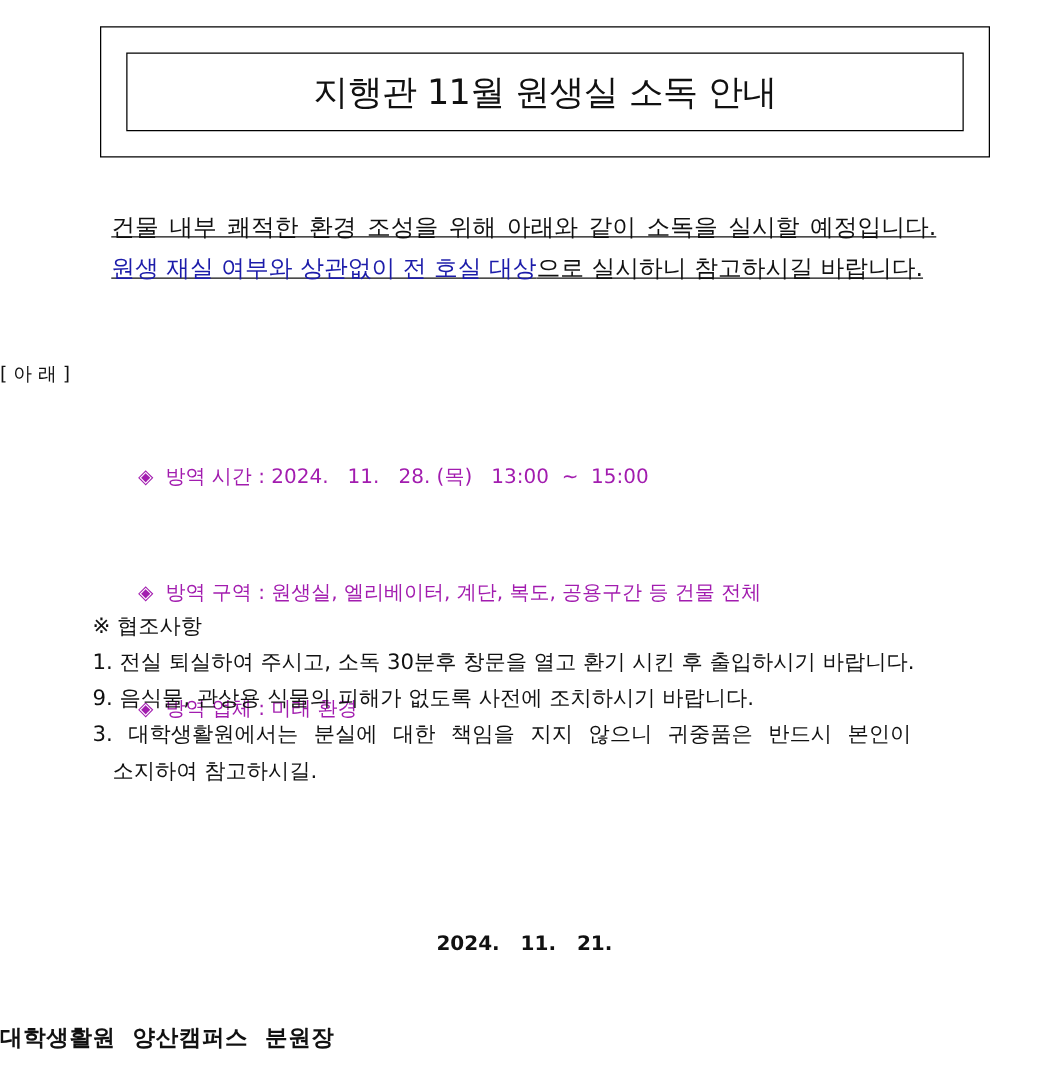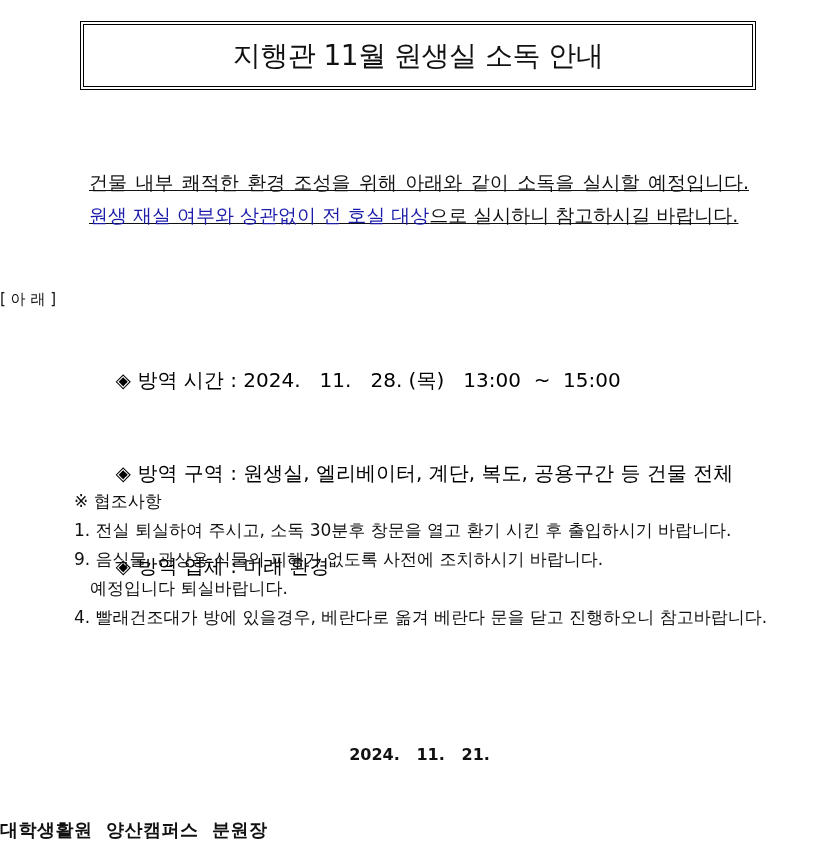--- a/index.html
+++ b/index.html
@@ -1,27 +1,27 @@
 <!DOCTYPE html>
 <html><head>
 <meta charset="utf-8">
 <style>
   html, body { margin: 0; padding: 0; background: #ffffff; }
   body { width: 839px; height: 864px; position: relative; overflow: hidden;
          font-family: "DejaVu Sans", "Liberation Sans", sans-serif; color: #111; }
   .title-box { position: absolute; left: 80px; top: 21px; width: 670px; height: 63px;
-               border: 1px solid #000; padding: 2px; }
+               border: 1px solid #000; padding: 20px; }
   .title-inner { width: 100%; height: 100%; box-sizing: border-box; border: 1px solid #000;
                  display: flex; align-items: center; justify-content: center;
                  font-size: 28px; letter-spacing: -0.5px; }
   .intro { position: absolute; left: 89px; top: 166px; width: 660px; font-size: 19px; line-height: 33px;
            text-align: justify; text-decoration: underline; }
   .intro .blue { color: #1c1caa; }
   .notice-head { position: absolute; left: 0; width: 839px; top: 290px; text-align: left; font-size: 15px; }
-  .items { position: absolute; left: 90px; top: 334px; font-size: 20px; line-height: 31px; color: #000000; }
+  .items { position: absolute; left: 90px; top: 334px; font-size: 16px; line-height: 31px; color: #a21caf; }
   .items .row { white-space: pre; }
   .items .diamond { display: inline-block; width: 22px; }
   .coop { position: absolute; left: 74px; top: 487px; font-size: 17px; line-height: 29px; width: 655px; }
   .coop .row { white-space: nowrap; }
   .coop .justify { text-align: justify; text-align-last: justify; white-space: normal; }
   .coop .indent { padding-left: 16px; }
   .date { position: absolute; left: 0; width: 839px; top: 745px; text-align: center; font-size: 16px;
           font-weight: bold; white-space: pre; }
   .signer { position: absolute; left: 0; width: 839px; top: 818px; text-align: left; font-size: 18px;
             font-weight: bold; letter-spacing: 0.5px; white-space: pre; }
@@ -49,18 +49,18 @@
   </div>
   <div class="row">
     <span class="diamond">◈</span><span>방역 업체</span><span> : </span><span>미래 환경</span>
   </div>
 </div>
 
 <div class="coop">
   <div class="row">※ 협조사항</div>
   <div class="row">1. 전실 퇴실하여 주시고, 소독 30분후 창문을 열고 환기 시킨 후 출입하시기 바랍니다.</div>
   <div class="row">9. 음식물, 관상용 식물의 피해가 없도록 사전에 조치하시기 바랍니다.</div>
-  <div class="row indent">예정입니다 퇴실바랍니다.</div>
-  <div class="row">4. 빨래건조대가 방에 있을경우, 베란다로 옮겨 베란다 문을 닫고 진행하오니 참고바랍니다.</div>
+  <div class="row justify">3. 대학생활원에서는 분실에 대한 책임을 지지 않으니 귀중품은 반드시 본인이</div>
+  <div class="row indent">소지하여 참고하시길.</div>
 </div>
 
 <div class="date">2024.   11.   21.</div>
 <div class="signer">대학생활원  양산캠퍼스  분원장</div>
 
 </body></html>

